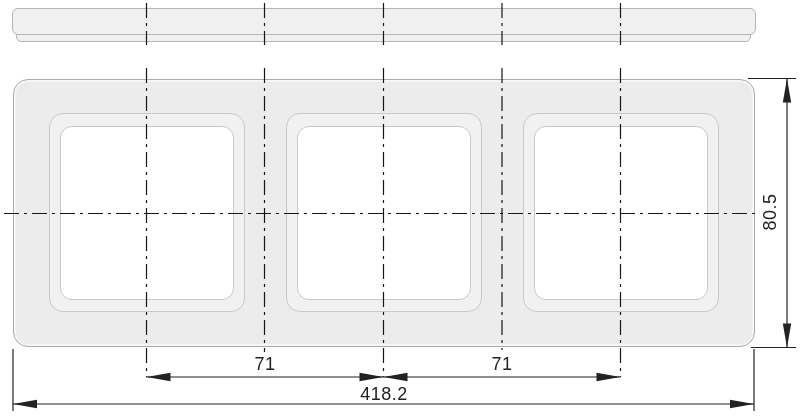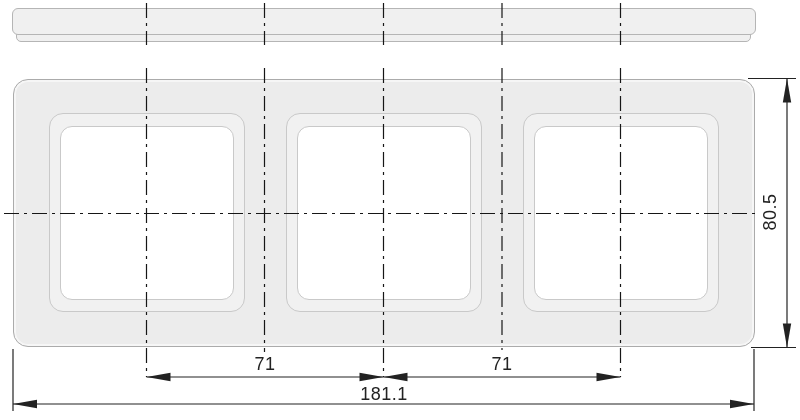--- a/index.html
+++ b/index.html
@@ -104,16 +104,16 @@
     <line class="dim" x1="751" y1="347.5" x2="796" y2="347.5"></line>
     <line class="dim" x1="787" y1="78.5" x2="787" y2="347.5"></line>
     <polygon class="arrow" points="787,78.5 782.8,102.5 791.2,102.5"></polygon>
     <polygon class="arrow" points="787,347.5 782.8,323.5 791.2,323.5"></polygon>
   </svg>
 
   <div class="dim-label" style="left:265px;top:364px">71</div>
 
   <div class="dim-label" style="left:502px;top:364px">71</div>
 
-  <div class="dim-label" style="left:384px;top:394px">181.1</div>
+  <div class="dim-label" style="left:384px;top:394px">418.2</div>
 
   <div class="dim-label vertical" style="left:770px;top:212px">80.5</div>
 </div>
 
 </body></html>

